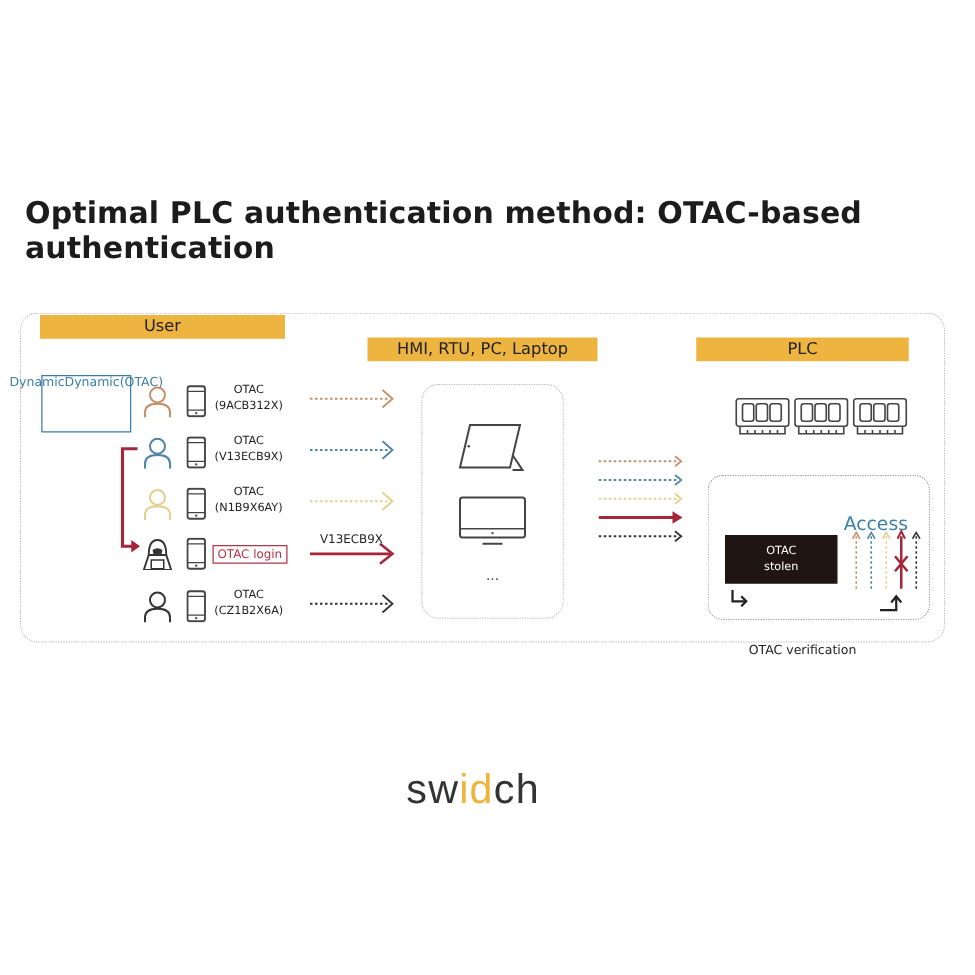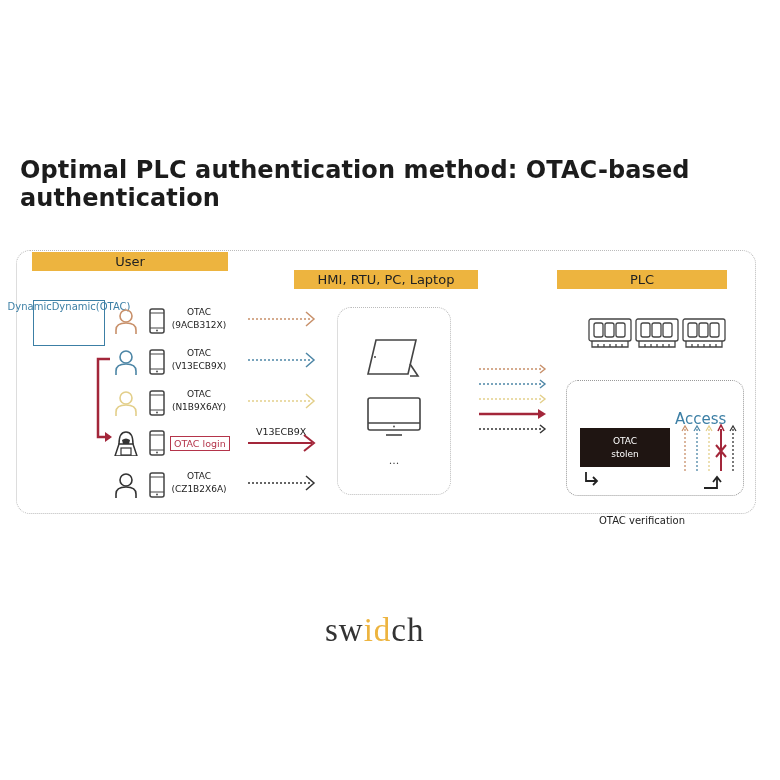--- a/index.html
+++ b/index.html
@@ -18,21 +18,21 @@
   .otac { position:absolute; left:168px; top:4px; width:62px; text-align:center; font-size:9px; line-height:13px; color:#222; }
   .stolen { position:absolute; left:170px; top:12px; border:1px solid #B4344A; color:#B4344A; font-size:9.5px; padding:1px 3px; }
   .arrow-svg { position:absolute; left:246px; top:6px; }
   .hmi-box { position:absolute; left:337px; top:307px; width:112px; height:186px; border:1.5px dotted #bbb; border-radius:14px; }
   .plc-mem { position:absolute; top:318px; }
   .ident { position:absolute; left:566px; top:380px; width:176px; height:114px; border:1.5px dotted #999; border-radius:12px; }
   .ident-title { position:absolute; left:0; right:0; top:8px; text-align:center; font-size:13px; color:#4A9CB8; }
   .access { position:absolute; left:108px; top:29px; font-size:15px; color:#3C7FA5; }
   .otac-login { position:absolute; left:13px; top:47px; width:90px; height:39px; background:#1F1512; color:#fff; font-size:9px; text-align:center; line-height:13px; display:flex; flex-direction:column; justify-content:center; }
   .verif { position:absolute; left:32px; top:98px; font-size:10px; color:#222;margin-top:36px; }
-  .logo { position:absolute; left:325px; top:612px; font-size:33px; letter-spacing:1px; color:#333; font-family:Liberation Serif, serif; }
+  .logo { position:absolute; left:325px; top:612px; font-size:33px; letter-spacing:1px; color:#333; font-family:Liberation Sans, sans-serif; }
   .logo .y { color:#EDB43F; }
 </style>
 </head>
 <body>
 
 <div class="title">Optimal PLC authentication method: OTAC-based authentication</div>
 
 <div class="outer"></div>
 
 <div class="bar" style="left:32px; top:252px; width:196px;">User</div>

